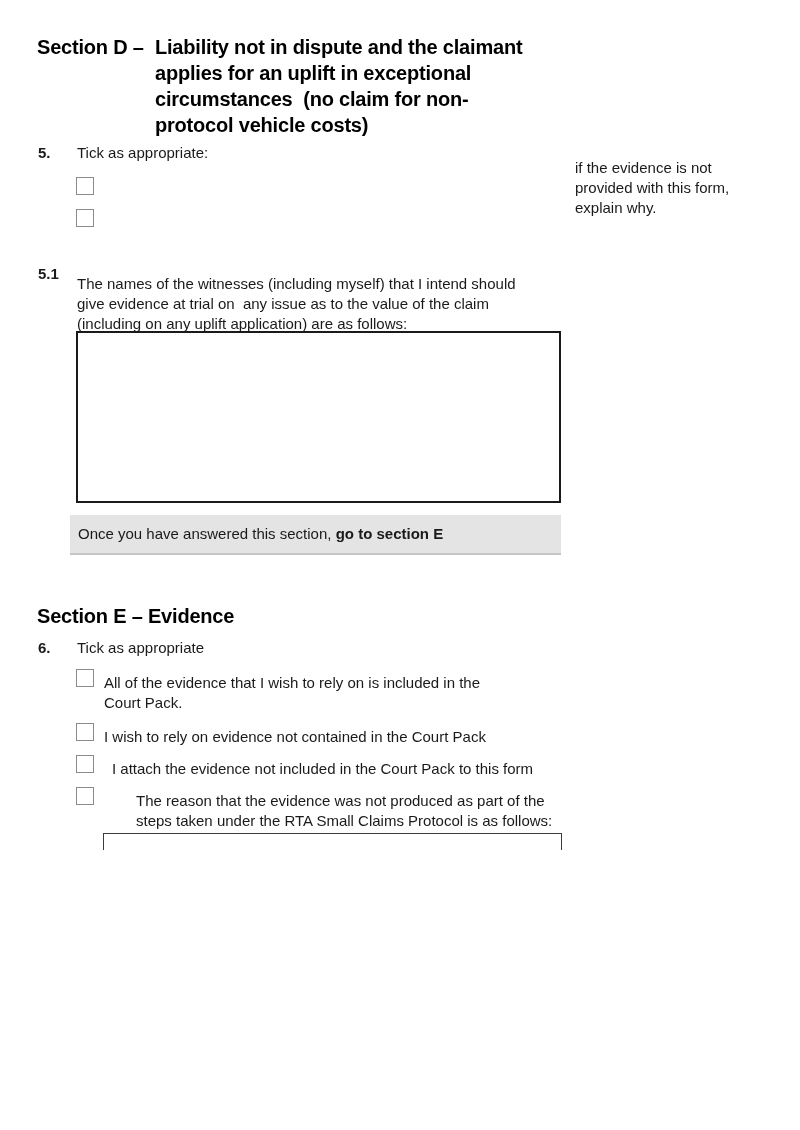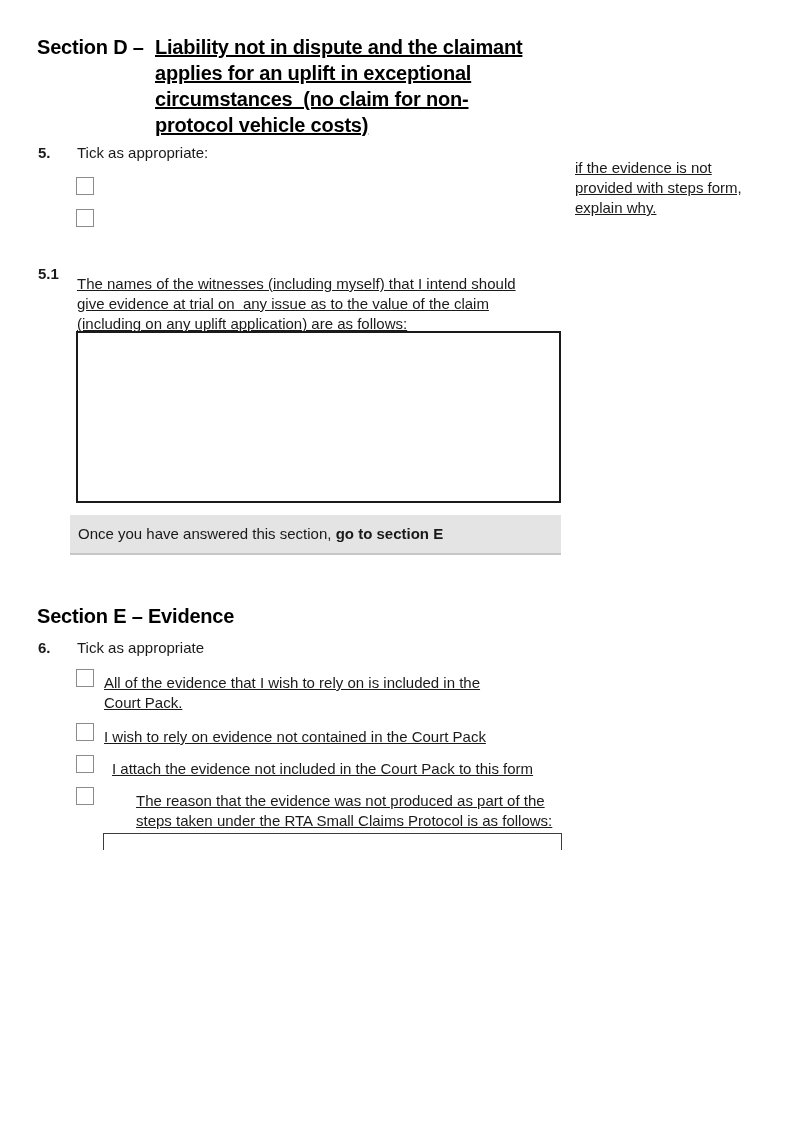--- a/index.html
+++ b/index.html
@@ -6,21 +6,21 @@
   .sheet {
     position: relative;
     width: 800px;
     height: 850px;
     background: #ffffff;
     font-family: "Liberation Sans", sans-serif;
     color: #1a1a1a;
     overflow: hidden;
   }
   .abs { position: absolute; }
-  .pre { white-space: pre-wrap; text-decoration: underline; }
+  .pre { white-space: pre-wrap; }
 
   
   .section-heading {
     display: flex;
     font-size: 20px;
     line-height: 26px;
     font-weight: 700;
     color: #000;
     letter-spacing: -0.2px;
   }
@@ -80,21 +80,21 @@
     <span class="pre">Liability not in dispute and the claimant
 applies for an uplift in exceptional
 circumstances  (no claim for non-
 protocol vehicle costs)</span>
   </div>
 
   <div class="abs num" style="left:38px; top:143px;">5.</div>
   <div class="abs body-text" style="left:77px; top:143px;">Tick as appropriate:</div>
 
   <div class="abs body-text pre" style="left:575px; top:158px; width:210px;">if the evidence is not
-provided with steps form,
+provided with this form,
 explain why.</div>
 
   <div class="abs checkbox" style="left:76px; top:177px;"></div>
 
   <div class="abs checkbox" style="left:76px; top:209px;"></div>
 
   <div class="abs num" style="left:38px; top:264px;">5.1</div>
   <div class="abs body-text pre" style="left:77px; top:264px; width:500px;margin-top:10px;">The names of the witnesses (including myself) that I intend should
 give evidence at trial on  any issue as to the value of the claim
 (including on any uplift application) are as follows:</div>

